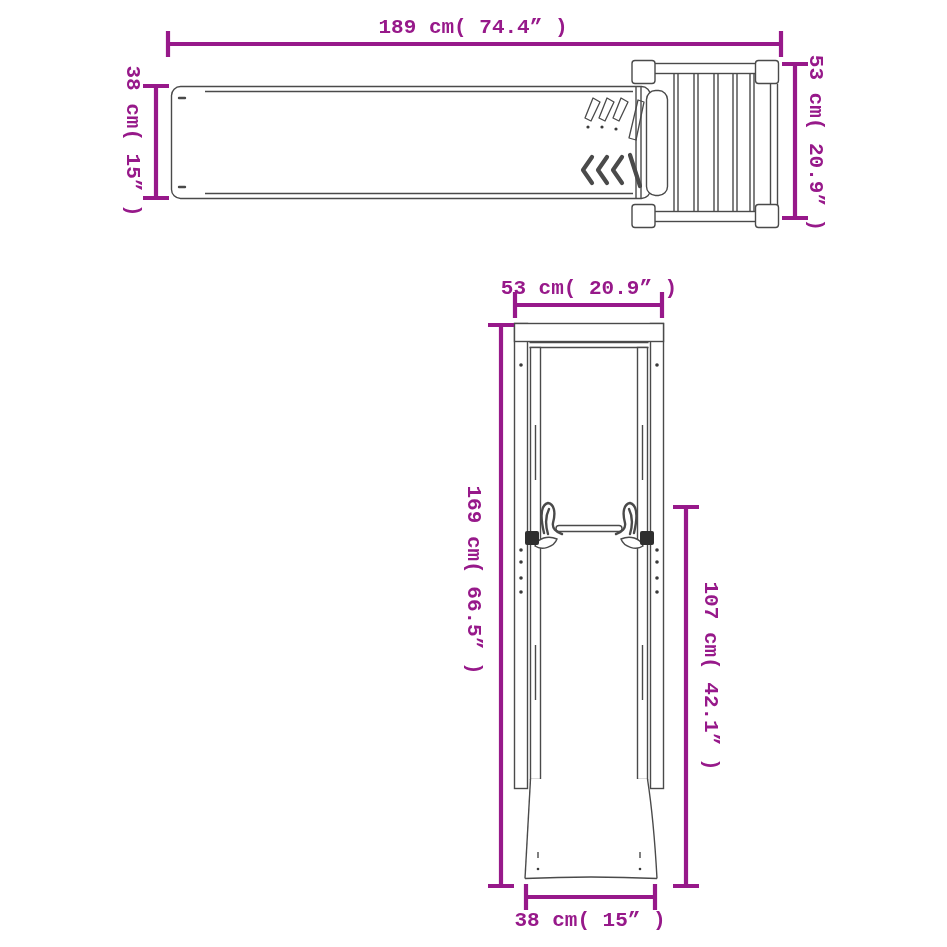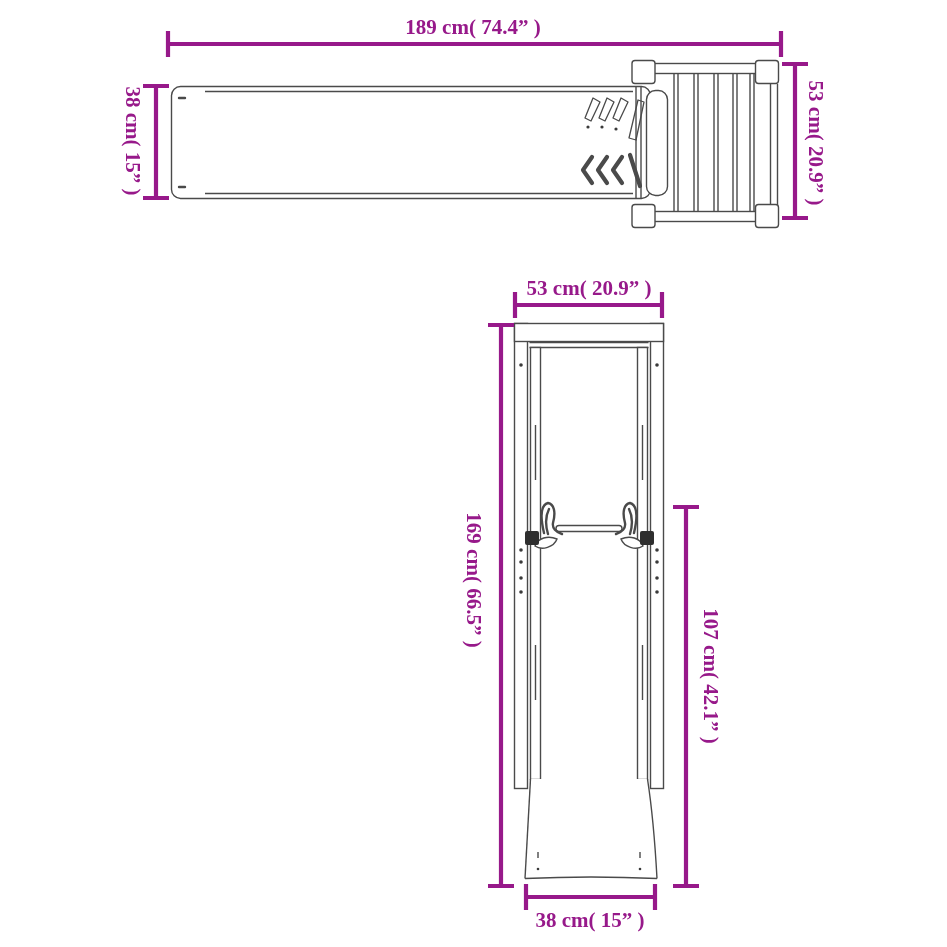--- a/index.html
+++ b/index.html
@@ -1,19 +1,19 @@
 <!DOCTYPE html>
 <html style="--accent: #97198A; --line: #4A4A4A; --bg: #FFFFFF;"><head>
 <meta charset="utf-8">
 <style>
   :root { --accent:#97198A; --line:#4A4A4A; --bg:#FFFFFF; }
   html,body{margin:0;padding:0;background:var(--bg);}
   .canvas{
     position:relative;width:947px;height:947px;background:var(--bg);
-    overflow:hidden;font-family:Liberation Serif, serif;
+    overflow:hidden;font-family:Liberation Mono, monospace;
   }
   .art{position:absolute;left:0;top:0;}
   .ink{fill:none;stroke:var(--line);stroke-width:1.4;}
   .ink2{fill:none;stroke:var(--line);stroke-width:2.4;stroke-linecap:round;}
   .ink-fill{fill:#fff;stroke:var(--line);stroke-width:1.4;}
   .hold{fill:#fff;stroke:var(--line);stroke-width:1.3;stroke-linejoin:round;}
   .holdline{fill:none;stroke:var(--line);stroke-width:4.2;stroke-linecap:round;stroke-linejoin:round;}
   .dark{fill:#2e2e2e;stroke:none;}
   .dot{fill:#3a3a3a;stroke:none;}
   .dim{fill:none;stroke:var(--accent);stroke-width:4.2;}

